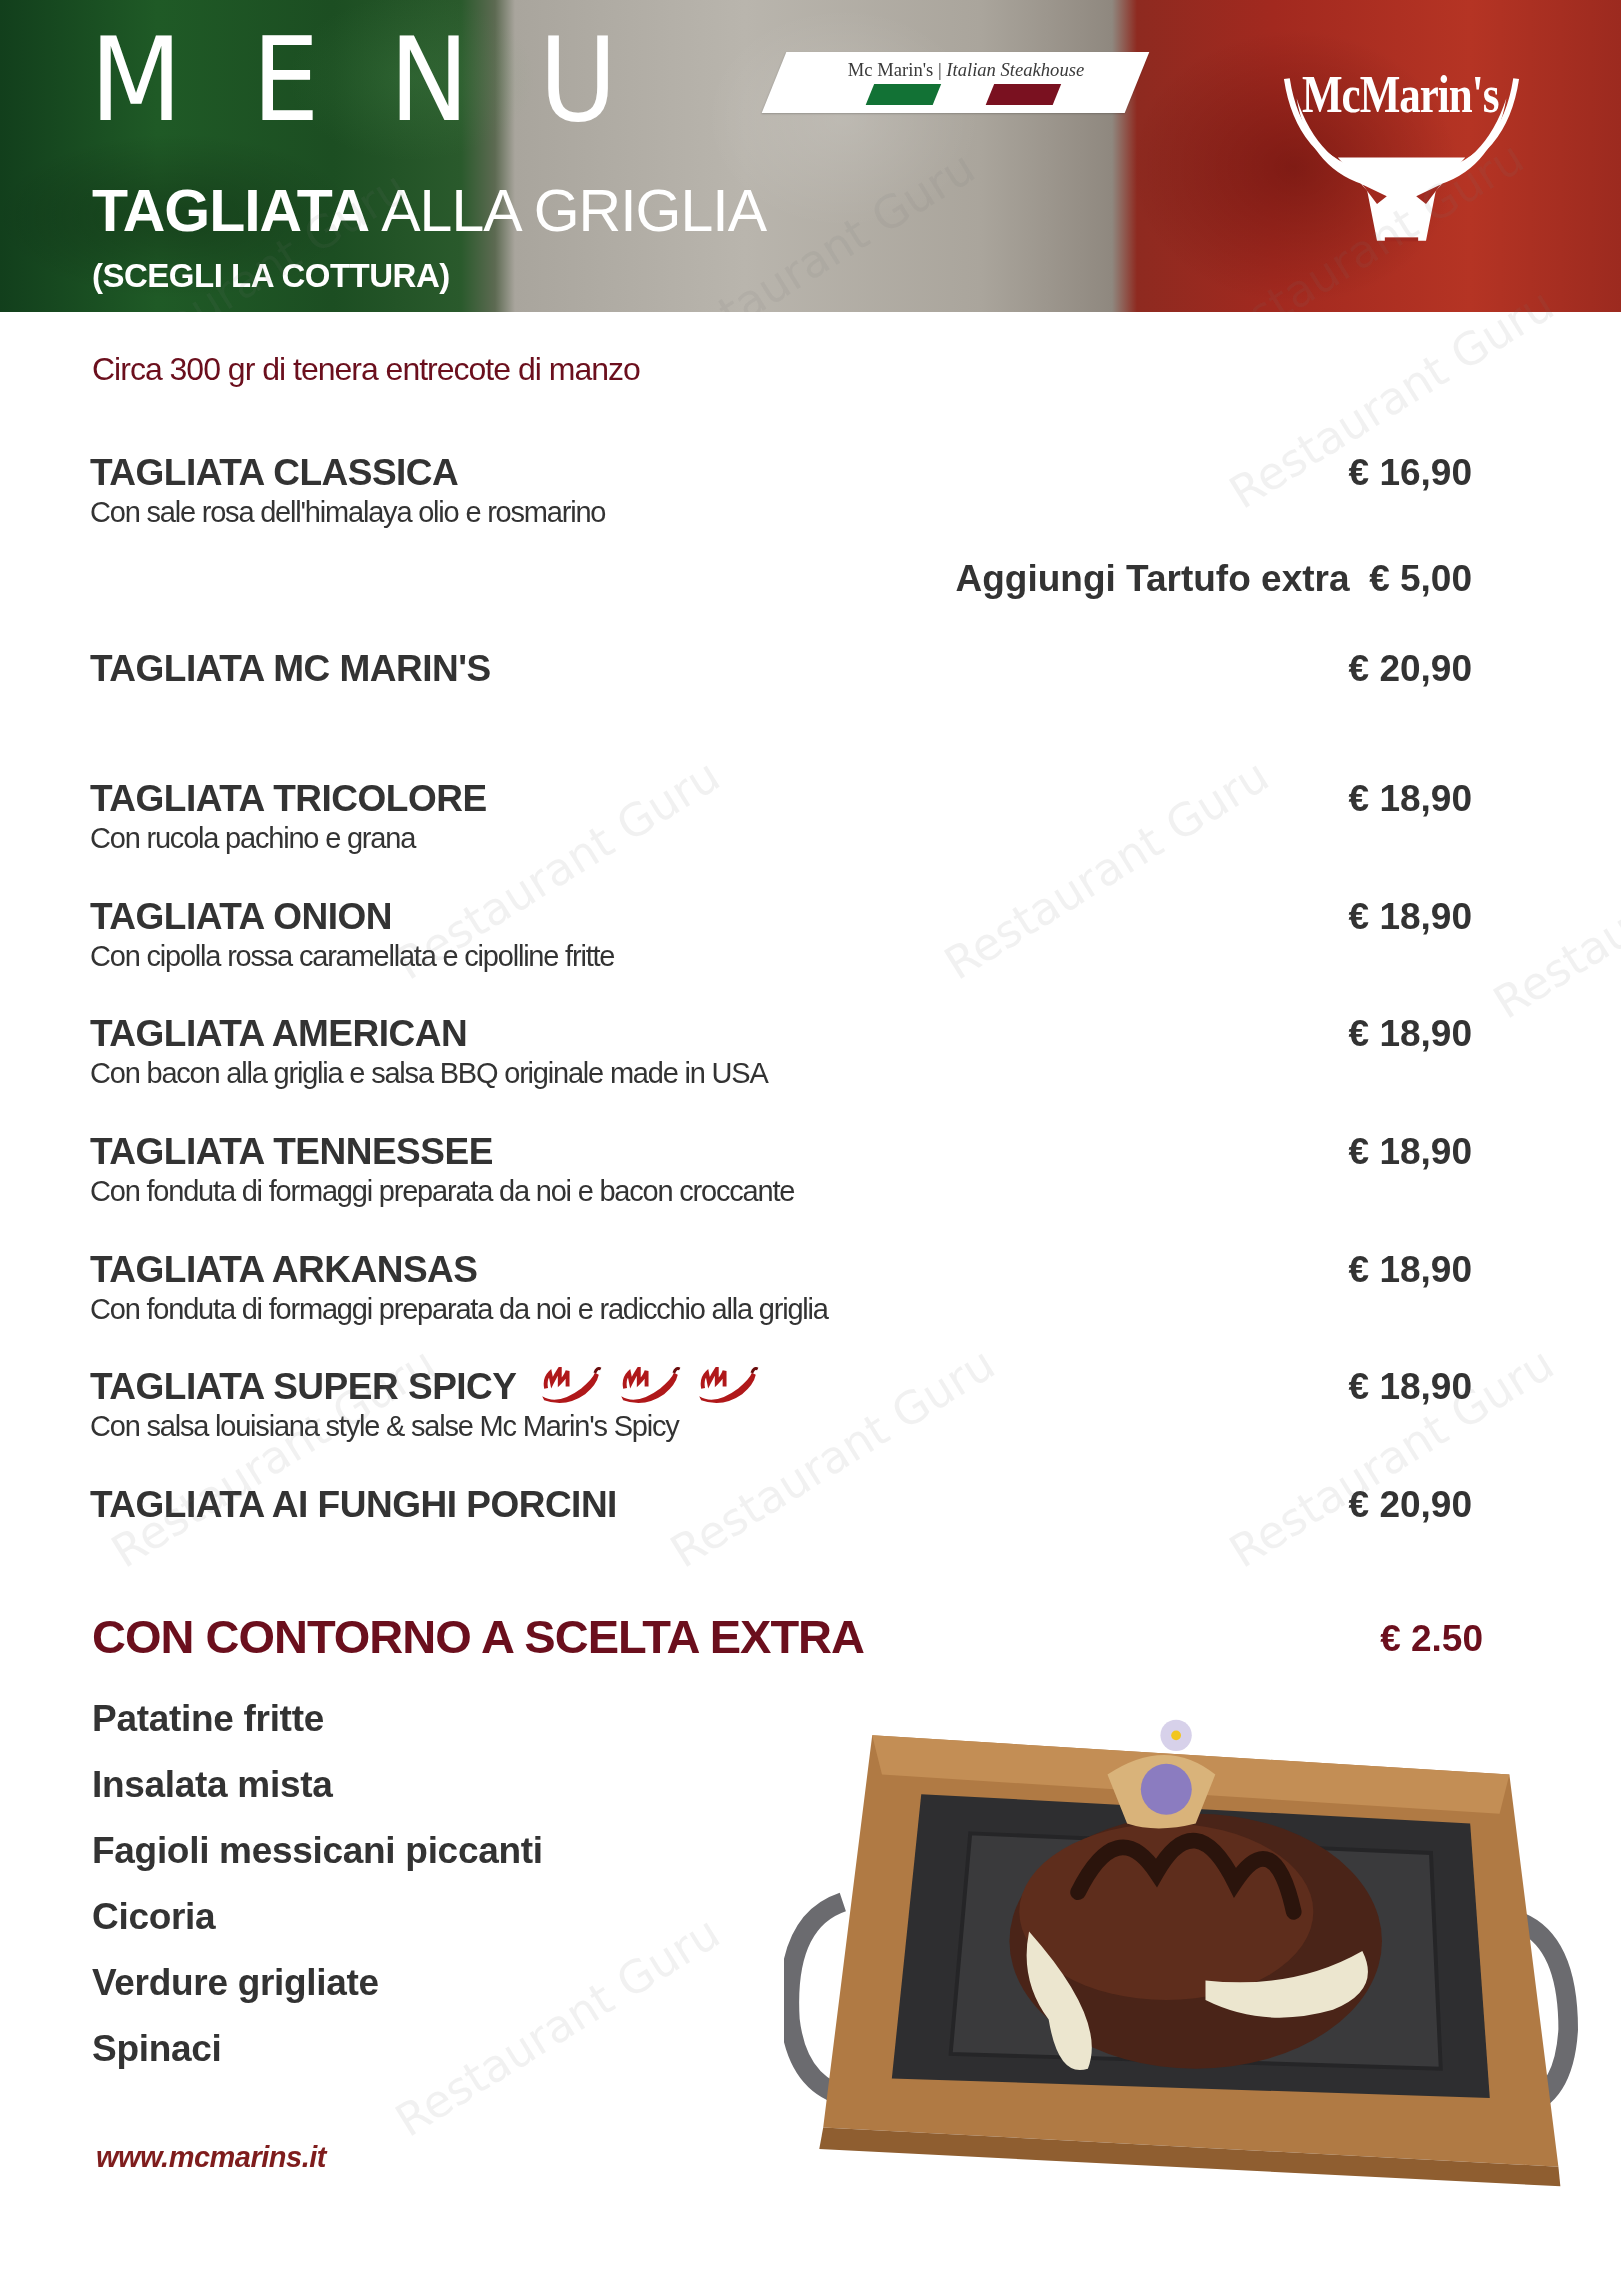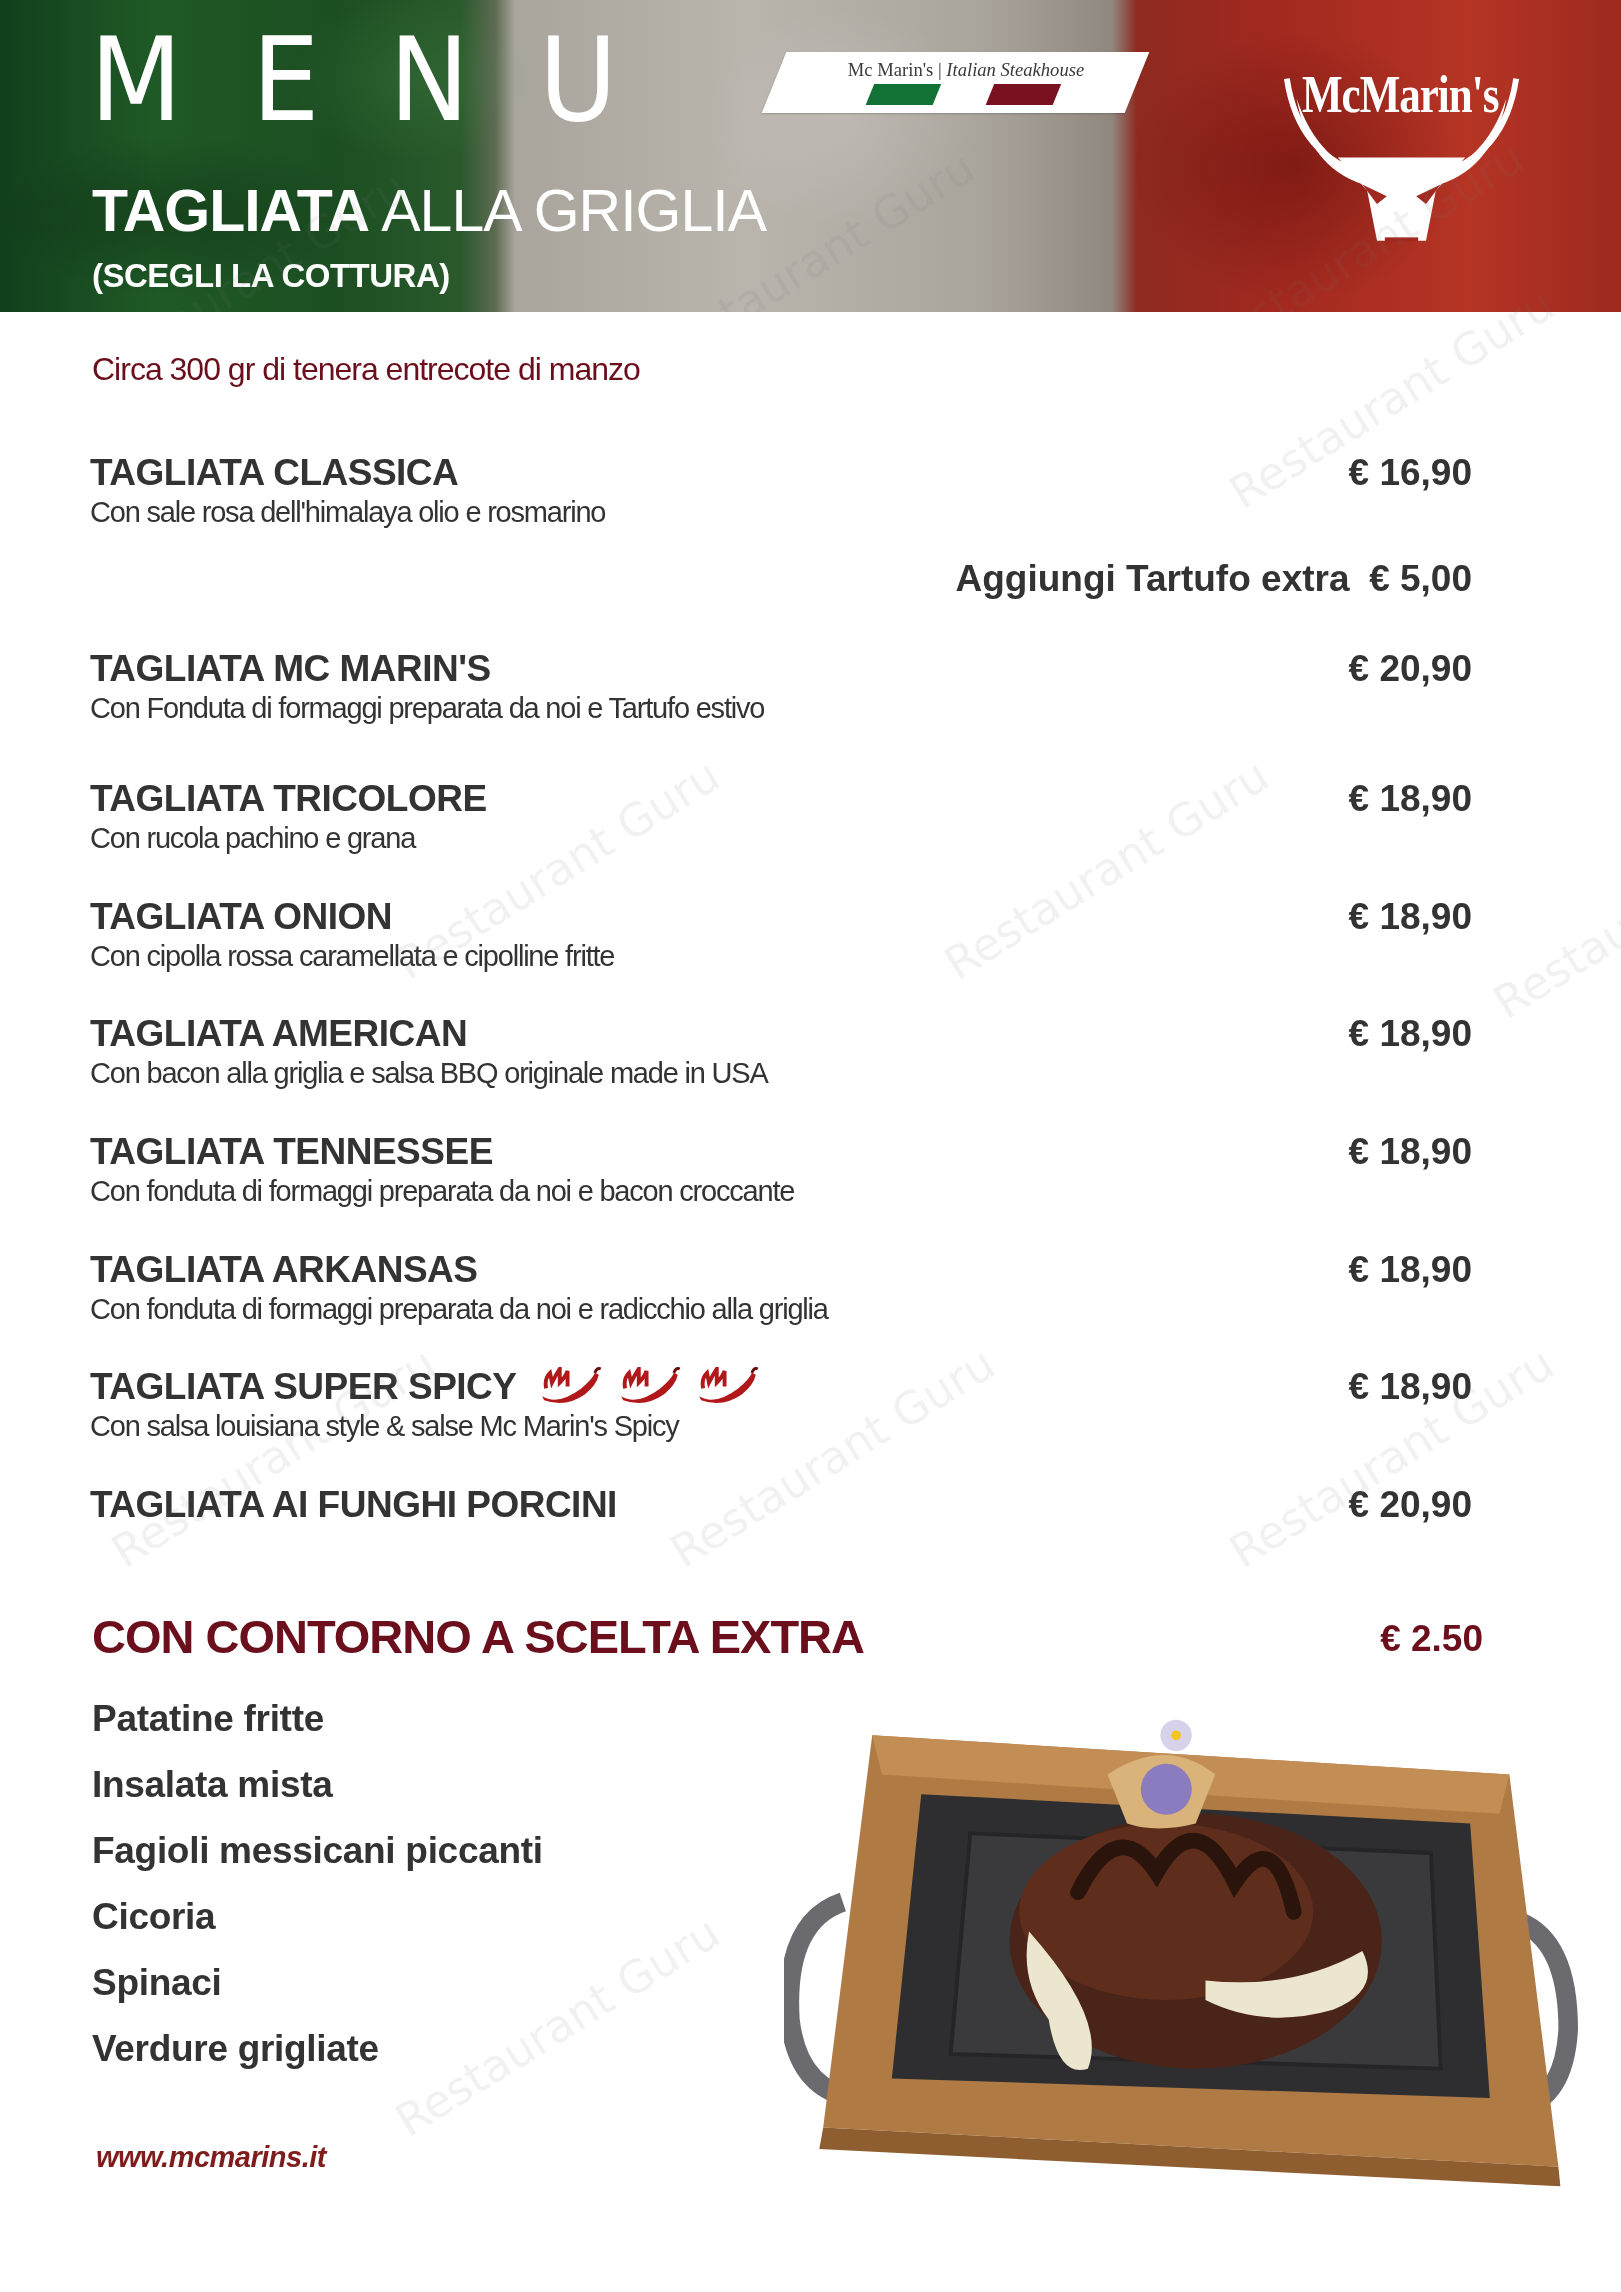--- a/index.html
+++ b/index.html
@@ -153,21 +153,20 @@
   <div class="item-desc">Con sale rosa dell'himalaya olio e rosmarino</div>
   <div class="item-price">€ 16,90</div>
 </div>
 
 <div class="extra-line">
   <span>Aggiungi Tartufo extra</span><span class="gap"></span><span>€ 5,00</span>
 </div>
 
 <div class="item" style="top:647px;">
   <div class="item-name">TAGLIATA MC MARIN'S</div>
-  <div class="item-desc">Con Fonduta di formaggi preparata da noi e Tartufo estivo</div>
   <div class="item-price">€ 20,90</div>
 </div>
 
 <div class="item" style="top:777px;">
   <div class="item-name">TAGLIATA TRICOLORE</div>
   <div class="item-desc">Con rucola pachino e grana</div>
   <div class="item-price">€ 18,90</div>
 </div>
 
 <div class="item" style="top:895px;">
@@ -224,22 +223,22 @@
   <div class="item-price">€ 20,90</div>
 </div>
 
 <div class="contorno-title">CON CONTORNO A SCELTA EXTRA</div>
 <div class="contorno-price">€ 2.50</div>
 <div class="sides">
   <div class="side">Patatine fritte</div>
   <div class="side">Insalata mista</div>
   <div class="side">Fagioli messicani piccanti</div>
   <div class="side">Cicoria</div>
+  <div class="side">Verdure grigliate</div>
   <div class="side">Spinaci</div>
-  <div class="side">Verdure grigliate</div>
 </div>
 
 <svg class="photo" viewBox="0 0 810 520">
 
   <path d="M 60 210 Q 0 230 6 330 Q 14 400 70 410" fill="none" stroke="#6b6b6f" stroke-width="20"></path>
   <path d="M 750 230 Q 800 250 800 340 Q 796 410 750 420" fill="none" stroke="#6b6b6f" stroke-width="20"></path>
 
   <polygon points="90,40 740,80 790,480 40,440" fill="#b07a44"></polygon>
   <polygon points="90,40 740,80 730,120 100,80" fill="#c38e55"></polygon>
   <polygon points="40,440 790,480 792,500 36,462" fill="#8f5e30"></polygon>

